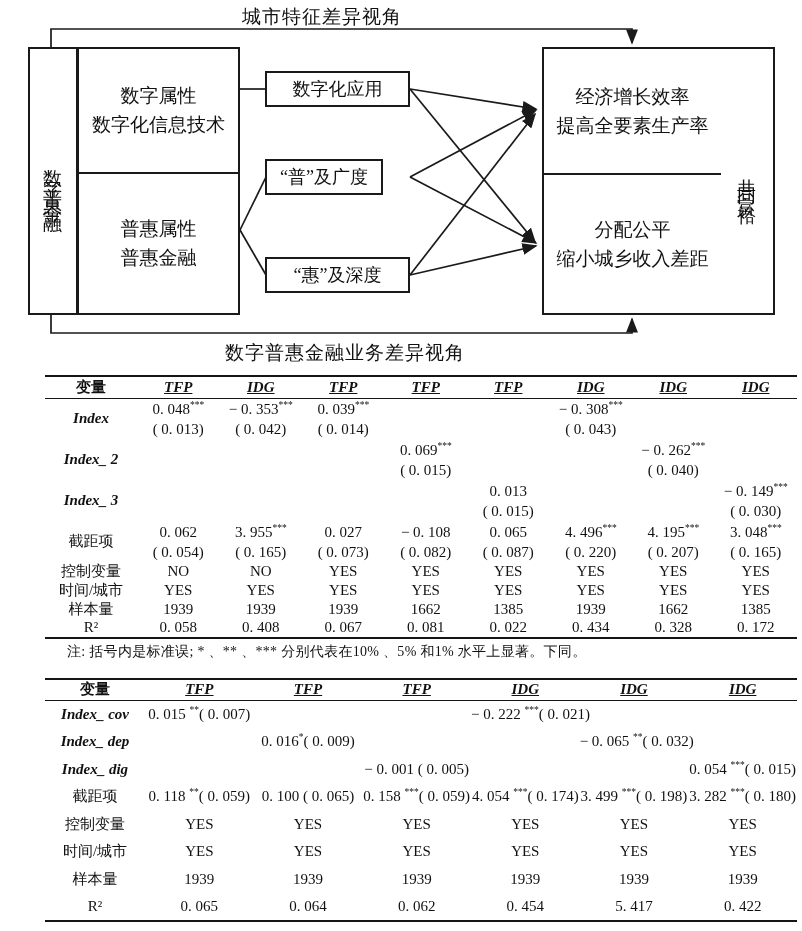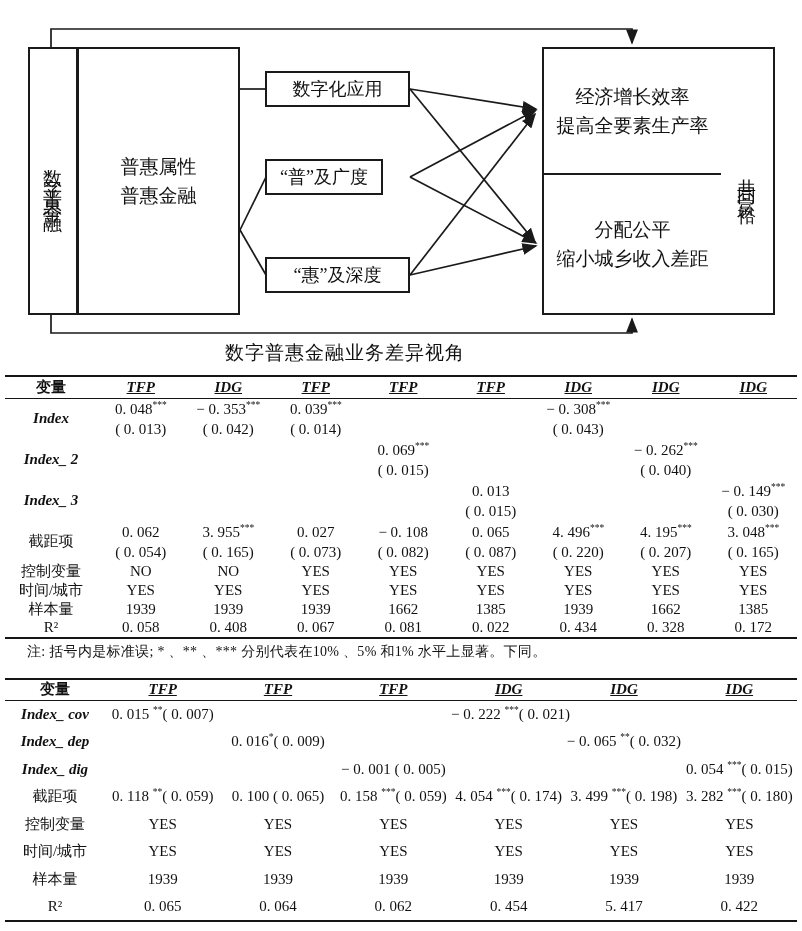--- a/index.html
+++ b/index.html
@@ -20,21 +20,21 @@
          font-size:18px; text-align:center; }
   .vtext { writing-mode:vertical-rl; text-orientation:upright;
            letter-spacing:9px; font-size:19px; line-height:1; }
   .split { flex-direction:column; align-items:stretch; padding:0; }
   .half { display:flex; flex-direction:column; align-items:center; justify-content:center;
           gap:3px; flex:0 0 auto; font-size:19px; line-height:1.35; }
   .half.rest { flex:1 1 auto;align-items:center; }
   .half.divided { border-bottom:2px solid #1a1a1a; }
   .midbox { font-size:18px; }
   
-  .tables { padding:0 5px; }
+  .tables { padding:0 5px;margin-left:40px; }
   table.reg { border-collapse:collapse; table-layout:fixed; width:100%;
               font-size:15px; border-top:2.4px solid #151515; border-bottom:2.4px solid #151515; }
   table.reg thead tr { border-bottom:1.2px solid #151515; }
   table.reg th { font-weight:bold; height:22px; padding:0; text-align:center; }
   table.reg th.hd { font-style:italic;text-decoration:underline; }
   table.reg td { text-align:center; padding:0; white-space:nowrap; vertical-align:middle; }
   table.reg sup { font-size:9.5px; line-height:0; vertical-align:super; }
   table.reg .var-name { font-style:italic; font-weight:bold; }
   .t1 { margin-top:3px; }
   .t1 tr.coef td { height:41px; }
@@ -69,26 +69,31 @@
         <line x1="410" y1="177" x2="536" y2="243" marker-end="url(#arr)"></line>
         <line x1="410" y1="275" x2="535" y2="114" marker-end="url(#arr)"></line>
         <line x1="410" y1="275" x2="536" y2="246" marker-end="url(#arr)"></line>
 
         <polyline points="51,47 51,29 632,29 632,43" marker-end="url(#arr)"></polyline>
 
         <polyline points="51,315 51,333 632,333 632,319" marker-end="url(#arr)"></polyline>
       </g>
     </svg>
 
+    <div class="dtitle top">城市特征差异视角</div>
 
     <div class="box" style="left:28px;top:47px;width:50px;height:268px">
       <span class="vtext">数字普惠金融</span>
     </div>
 
     <div class="box split" style="left:77px;top:47px;width:163px;height:268px">
+      <div class="half divided" style="height:125px">
+        <div>数字属性</div>
+        <div>数字化信息技术</div>
+      </div>
       <div class="half rest">
         <div>普惠属性</div>
         <div>普惠金融</div>
       </div>
     </div>
 
     <div class="box midbox" style="left:265px;top:71px;width:145px;height:36px">数字化应用</div>
     <div class="box midbox" style="left:265px;top:159px;width:118px;height:36px">“普”及广度</div>
     <div class="box split" style="left:542px;top:47px;width:181px;height:268px">
       <div class="half divided" style="height:126px">

